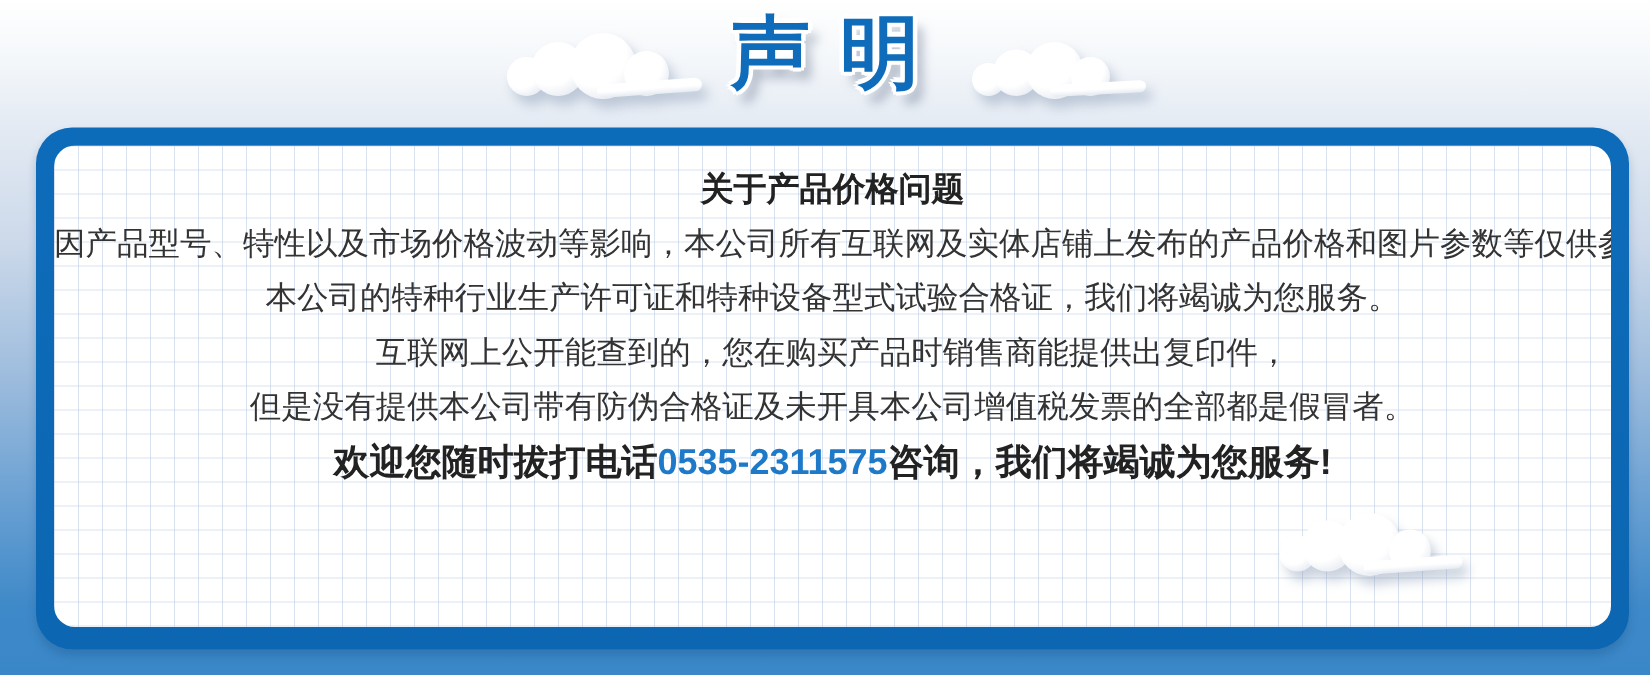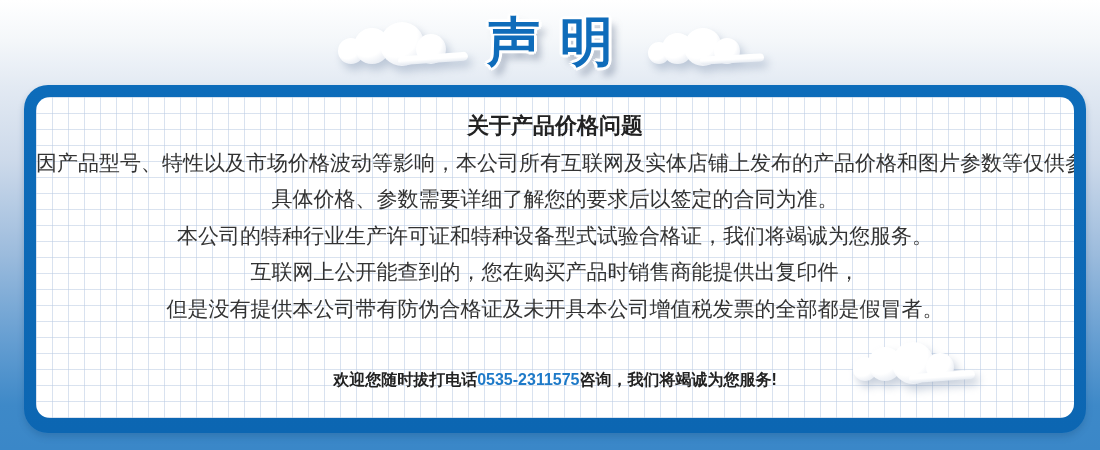--- a/index.html
+++ b/index.html
@@ -22,21 +22,20 @@
       #3a87c8 100%);
   }
 
   
   .header {
     position: absolute;
     top: 0; left: 0;
     width: 100%;
     height: 85px;
     display: flex;
-    align-items: center;
     justify-content: center;
   }
   .page-title {
     font-size: 53px;
     font-weight: 900;
     color: #0f6cba;
     letter-spacing: 20px;
     transform: translateX(10px);
     text-shadow:
       -2px -2px 0 #ffffff, 2px -2px 0 #ffffff,
@@ -109,21 +108,21 @@
     overflow: hidden;
   }
 
   .line {
     line-height: 36.5px;
     font-size: 21px;
     color: #333333;
     white-space: nowrap;
   }
   .line.heading { font-weight: 700; font-size: 22px; color: #222222; }
-  .line.footer-line { font-weight: 700; font-size: 16px; color: #222222; margin-top: 35px; }
+  .line.footer-line { font-weight: 700; font-size: 24px; color: #222222; }
   .phone { color: #1e7ac8; font-weight: 700; }
 </style>
 </head>
 <body>
 
 <div class="page">
 
   <div class="header">
     <div class="page-title">声明</div>
   </div>
@@ -141,21 +140,20 @@
       <span class="puff p3"></span>
       <span class="puff p4"></span>
       <span class="tail"></span>
   </div>
 
   <div class="notice-card">
     <div class="notice-inner">
 
       <div class="line heading">关于产品价格问题</div>
       <div class="line">因产品型号、特性以及市场价格波动等影响，本公司所有互联网及实体店铺上发布的产品价格和图片参数等仅供参考。</div>
-      <div class="line">具体价格、参数需要详细了解您的要求后以签定的合同为准。</div>
 
       <div class="line">本公司的特种行业生产许可证和特种设备型式试验合格证，我们将竭诚为您服务。</div>
       <div class="line">互联网上公开能查到的，您在购买产品时销售商能提供出复印件，</div>
       <div class="line">但是没有提供本公司带有防伪合格证及未开具本公司增值税发票的全部都是假冒者。</div>
 
       <div class="line footer-line"><span>欢迎您随时拔打电话</span><span class="phone">0535-2311575</span><span>咨询，我们将竭诚为您服务!</span></div>
 
     </div>
   </div>
 

